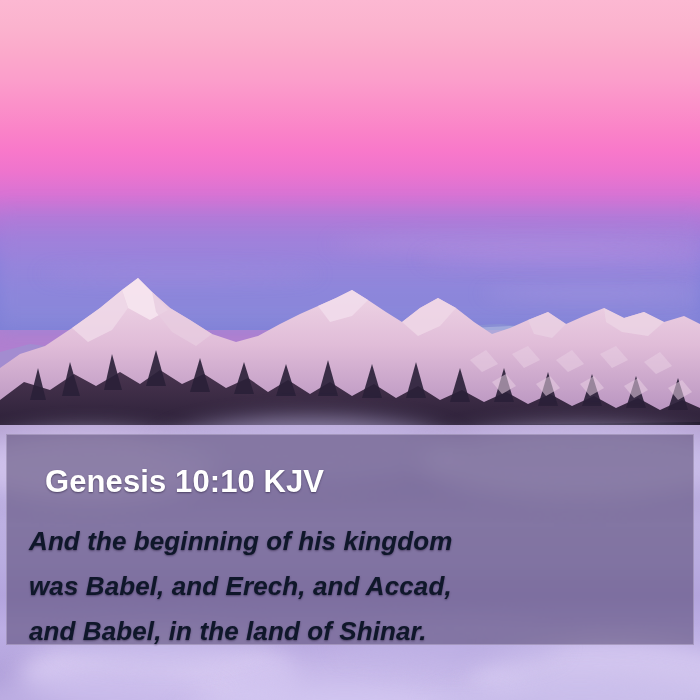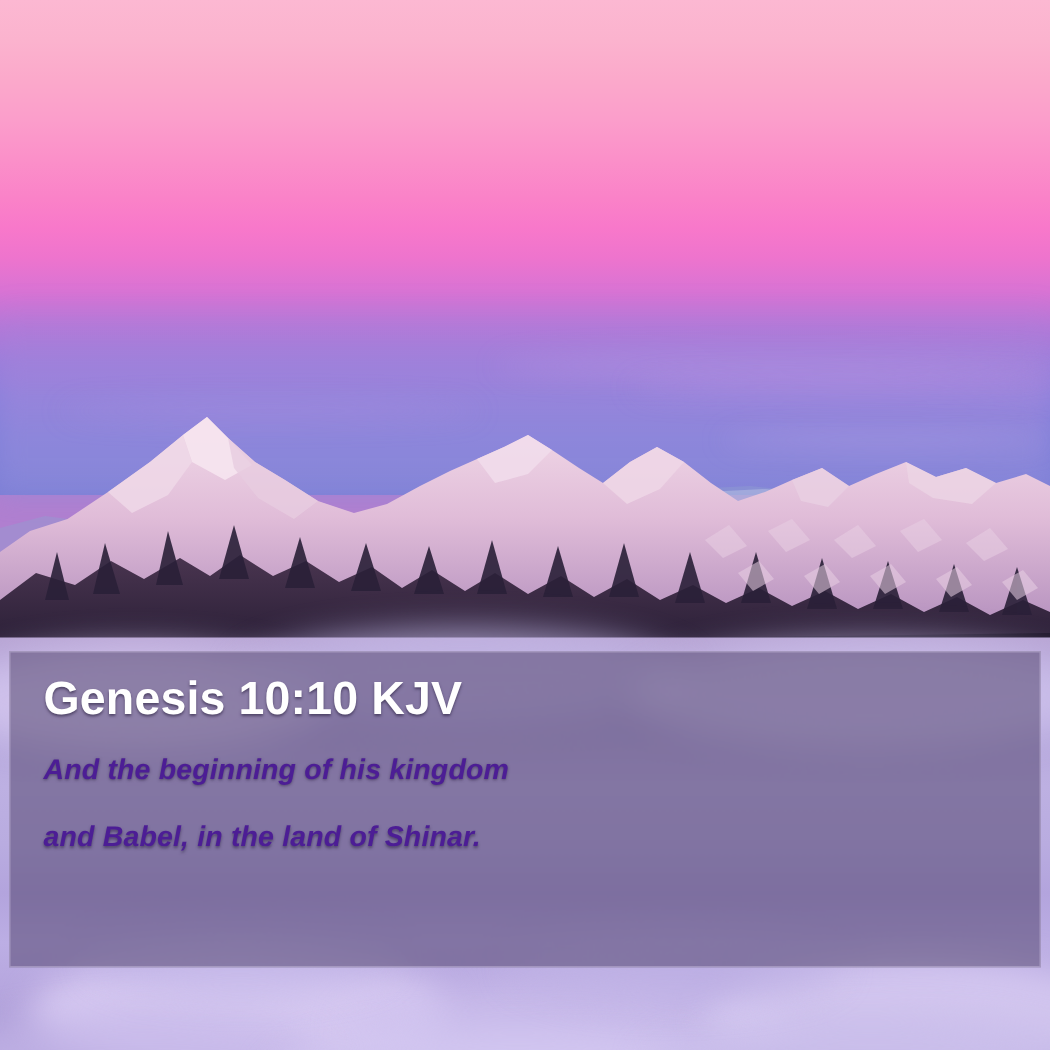--- a/index.html
+++ b/index.html
@@ -99,35 +99,35 @@
     top: 434px;
     width: 688px;
     height: 211px;
     box-sizing: border-box;
     background: rgba(58,44,82,0.44);
     border: 1px solid rgba(215,205,235,0.38);
     padding: 10px 22px 0 22px;
     backdrop-filter: blur(1px);
   }
   .verse-ref {
-    margin: 0;
+    margin: 16px;
     color: #ffffff;
     font-size: 31px;
     font-weight: bold;
     line-height: 42px;
     letter-spacing: 0.1px;
     text-shadow: 0 1px 2px rgba(30,20,50,0.55);
     white-space: nowrap;
   }
   .verse-body {
     margin: 4px 0 0 0;
   }
   .verse-line {
-    color: #4c1d95;
-    font-size: 19px;
+    color: #0f172a;
+    font-size: 26px;
     font-weight: bold;
     font-style: italic;
     line-height: 45px;
     letter-spacing: 0.1px;
     text-shadow: 0 1px 2px rgba(30,20,50,0.5);
     white-space: nowrap;
   }
 </style>
 </head>
 <body>
@@ -235,17 +235,18 @@
     <div class="puff" style="left:180px; top:258px; width:330px; height:70px; background:rgba(214,202,242,0.72);"></div>
     <div class="puff" style="left:430px; top:252px; width:300px; height:68px; background:rgba(200,188,234,0.70);"></div>
     <div class="puff" style="left:60px;  top:192px; width:200px; height:46px; background:rgba(188,174,228,0.55);"></div>
     <div class="puff" style="left:340px; top:196px; width:220px; height:48px; background:rgba(192,178,230,0.55);"></div>
   </div>
 
   <div class="verse-panel">
     <p class="verse-ref">Genesis 10:10 KJV</p>
     <div class="verse-body">
       <div class="verse-line">And the beginning of his kingdom</div>
+      <div class="verse-line">was Babel, and Erech, and Accad,</div>
       <div class="verse-line">and Babel, in the land of Shinar.</div>
     </div>
   </div>
 
 </div>
 
 </body></html>

